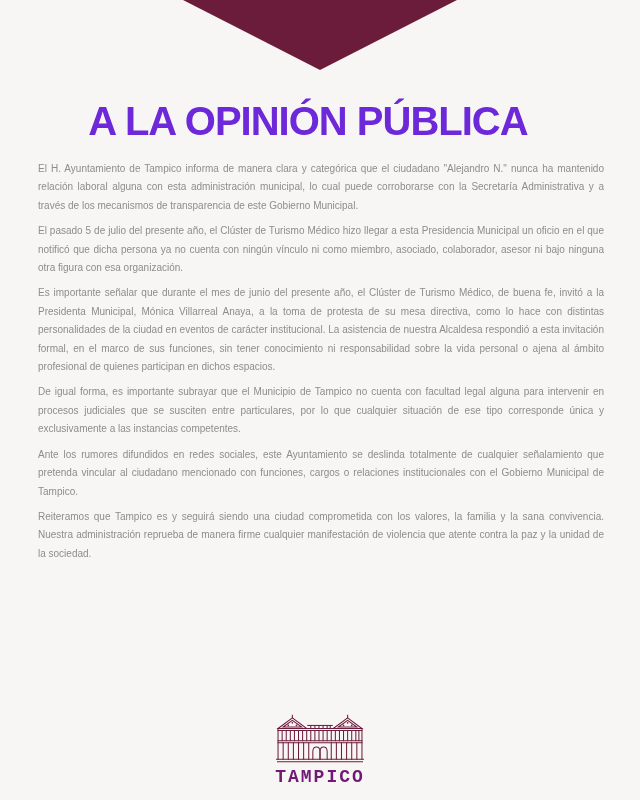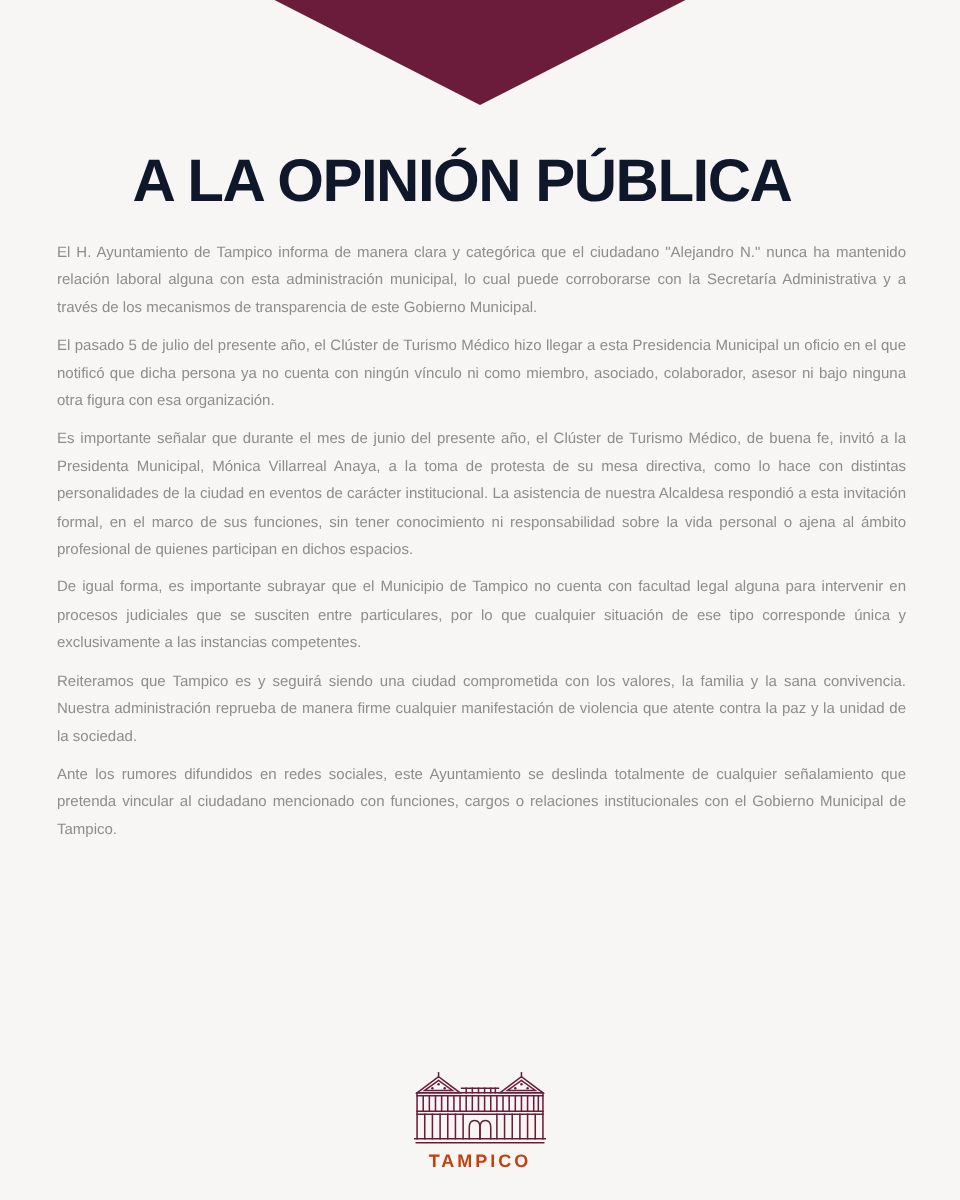--- a/index.html
+++ b/index.html
@@ -27,21 +27,21 @@
     border-top: 70px solid #6b1c3b;
   }
   
   .title {
     position: absolute;
     top: 98px;
     left: 0;
     width: 616px;
     margin: 0;
     text-align: center;
-    color: #0f172a;
+    color: #6d28d9;
     font-size: 40px;
     line-height: 46px;
     font-weight: 800;
     letter-spacing: -1px;
   }
   
   .content {
     position: absolute;
     top: 160px;
     left: 38px;
@@ -65,42 +65,43 @@
     left: 0;
     width: 640px;
     text-align: center;
   }
   .crest {
     display: block;
     margin: 0 auto;
   }
   .logo-text {
     margin-top: 3px;
-    color: #c2410c;
-    font-size: 12px;
+    color: #701a75;
+    font-size: 18px;
     font-weight: 800;
     letter-spacing: 2px;
+    font-family: Liberation Mono, monospace;
   }
 </style>
 </head>
 <body>
 
 <div class="page">
 
   <div class="ribbon"></div>
 
   <h1 class="title">A LA OPINIÓN PÚBLICA</h1>
 
   <main class="content">
     <p>El H. Ayuntamiento de Tampico informa de manera clara y categórica que el ciudadano "Alejandro N." nunca ha mantenido relación laboral alguna con esta administración municipal, lo cual puede corroborarse con la Secretaría Administrativa y a través de los mecanismos de transparencia de este Gobierno Municipal.</p>
     <p>El pasado 5 de julio del presente año, el Clúster de Turismo Médico hizo llegar a esta Presidencia Municipal un oficio en el que notificó que dicha persona ya no cuenta con ningún vínculo ni como miembro, asociado, colaborador, asesor ni bajo ninguna otra figura con esa organización.</p>
     <p>Es importante señalar que durante el mes de junio del presente año, el Clúster de Turismo Médico, de buena fe, invitó a la Presidenta Municipal, Mónica Villarreal Anaya, a la toma de protesta de su mesa directiva, como lo hace con distintas personalidades de la ciudad en eventos de carácter institucional. La asistencia de nuestra Alcaldesa respondió a esta invitación formal, en el marco de sus funciones, sin tener conocimiento ni responsabilidad sobre la vida personal o ajena al ámbito profesional de quienes participan en dichos espacios.</p>
     <p>De igual forma, es importante subrayar que el Municipio de Tampico no cuenta con facultad legal alguna para intervenir en procesos judiciales que se susciten entre particulares, por lo que cualquier situación de ese tipo corresponde única y exclusivamente a las instancias competentes.</p>
+    <p>Ante los rumores difundidos en redes sociales, este Ayuntamiento se deslinda totalmente de cualquier señalamiento que pretenda vincular al ciudadano mencionado con funciones, cargos o relaciones institucionales con el Gobierno Municipal de Tampico.</p>
     <p>Reiteramos que Tampico es y seguirá siendo una ciudad comprometida con los valores, la familia y la sana convivencia. Nuestra administración reprueba de manera firme cualquier manifestación de violencia que atente contra la paz y la unidad de la sociedad.</p>
-    <p>Ante los rumores difundidos en redes sociales, este Ayuntamiento se deslinda totalmente de cualquier señalamiento que pretenda vincular al ciudadano mencionado con funciones, cargos o relaciones institucionales con el Gobierno Municipal de Tampico.</p>
   </main>
 
   <footer class="footer">
     <svg class="crest" width="88" height="50" viewBox="0 0 172 97" aria-hidden="true">
       <g fill="none" stroke="#6b1c3b" stroke-width="2" stroke-linecap="square">
 
         <path d="M4 28 L32 7 L60 28 Z"></path>
         <path d="M14 25 L32 12 L50 25 Z"></path>
         <line x1="32" y1="7" x2="32" y2="2"></line>
 

